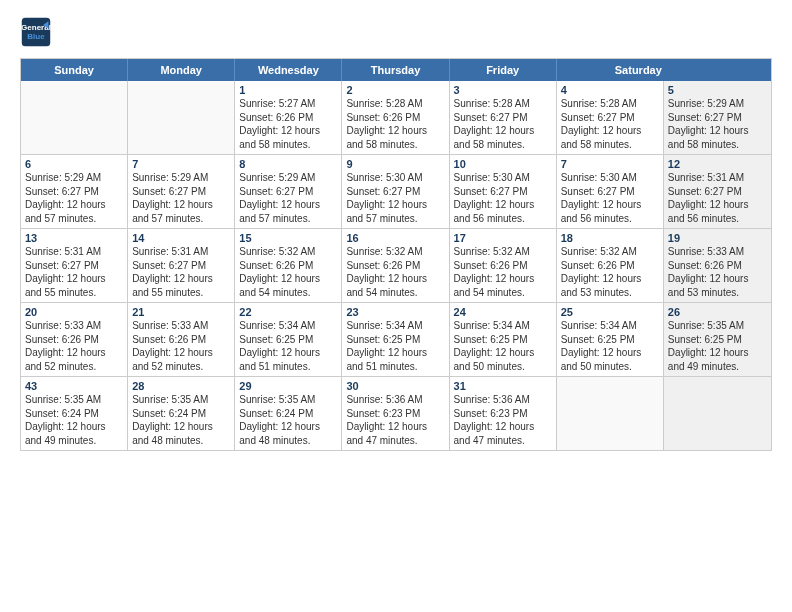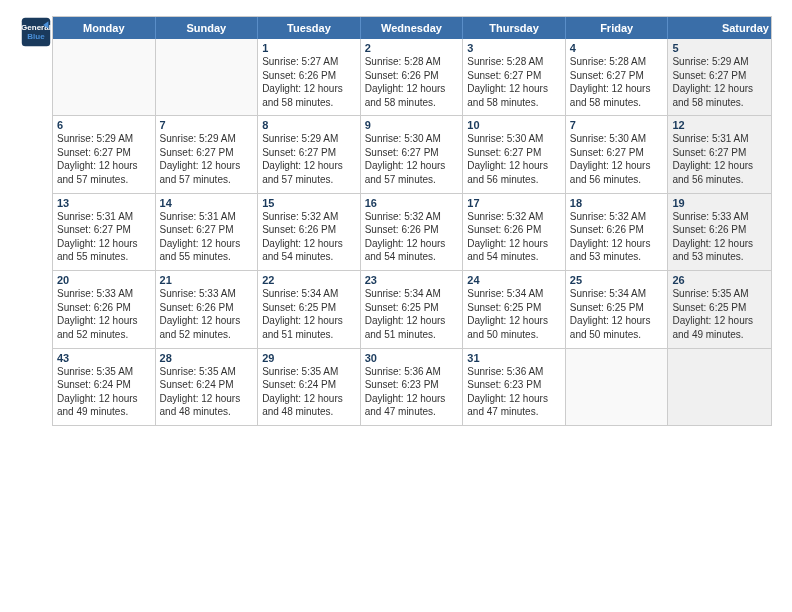--- a/index.html
+++ b/index.html
@@ -8,20 +8,21 @@
       background: #fff;
       width: 792px;
       height: 612px;
       overflow: hidden;
     }
     .page {
       width: 792px;
       height: 436px;
       padding: 16px 20px 10px 20px;
       display: flex;
+      flex-direction: column;
     }
     .header {
       display: flex;
       justify-content: space-between;
       align-items: flex-start;
       margin-bottom: 10px;
     }
     .logo {
       display: flex;
       align-items: center;
@@ -115,23 +116,22 @@
       </svg>
     </div>
     <div class="title-block">
       <div class="main-title"></div>
       <div class="subtitle"></div>
     </div>
   </div>
 
   <div class="calendar">
     <div class="cal-header">
-    <div class="cal-header-cell">Monday</div>
-        <div class="cal-header-cell">Sunday</div>
-        <div class="cal-header-cell">Tuesday</div>
+    <div class="cal-header-cell">Sunday</div>
+        <div class="cal-header-cell">Monday</div>
         <div class="cal-header-cell">Wednesday</div>
         <div class="cal-header-cell">Thursday</div>
         <div class="cal-header-cell">Friday</div>
         <div class="cal-header-cell">Saturday</div>
       </div>
     <div class="cal-body">
     <div class="cal-row">
           <div class="cal-cell empty"></div>
           <div class="cal-cell empty"></div>
           <div class="cal-cell">

